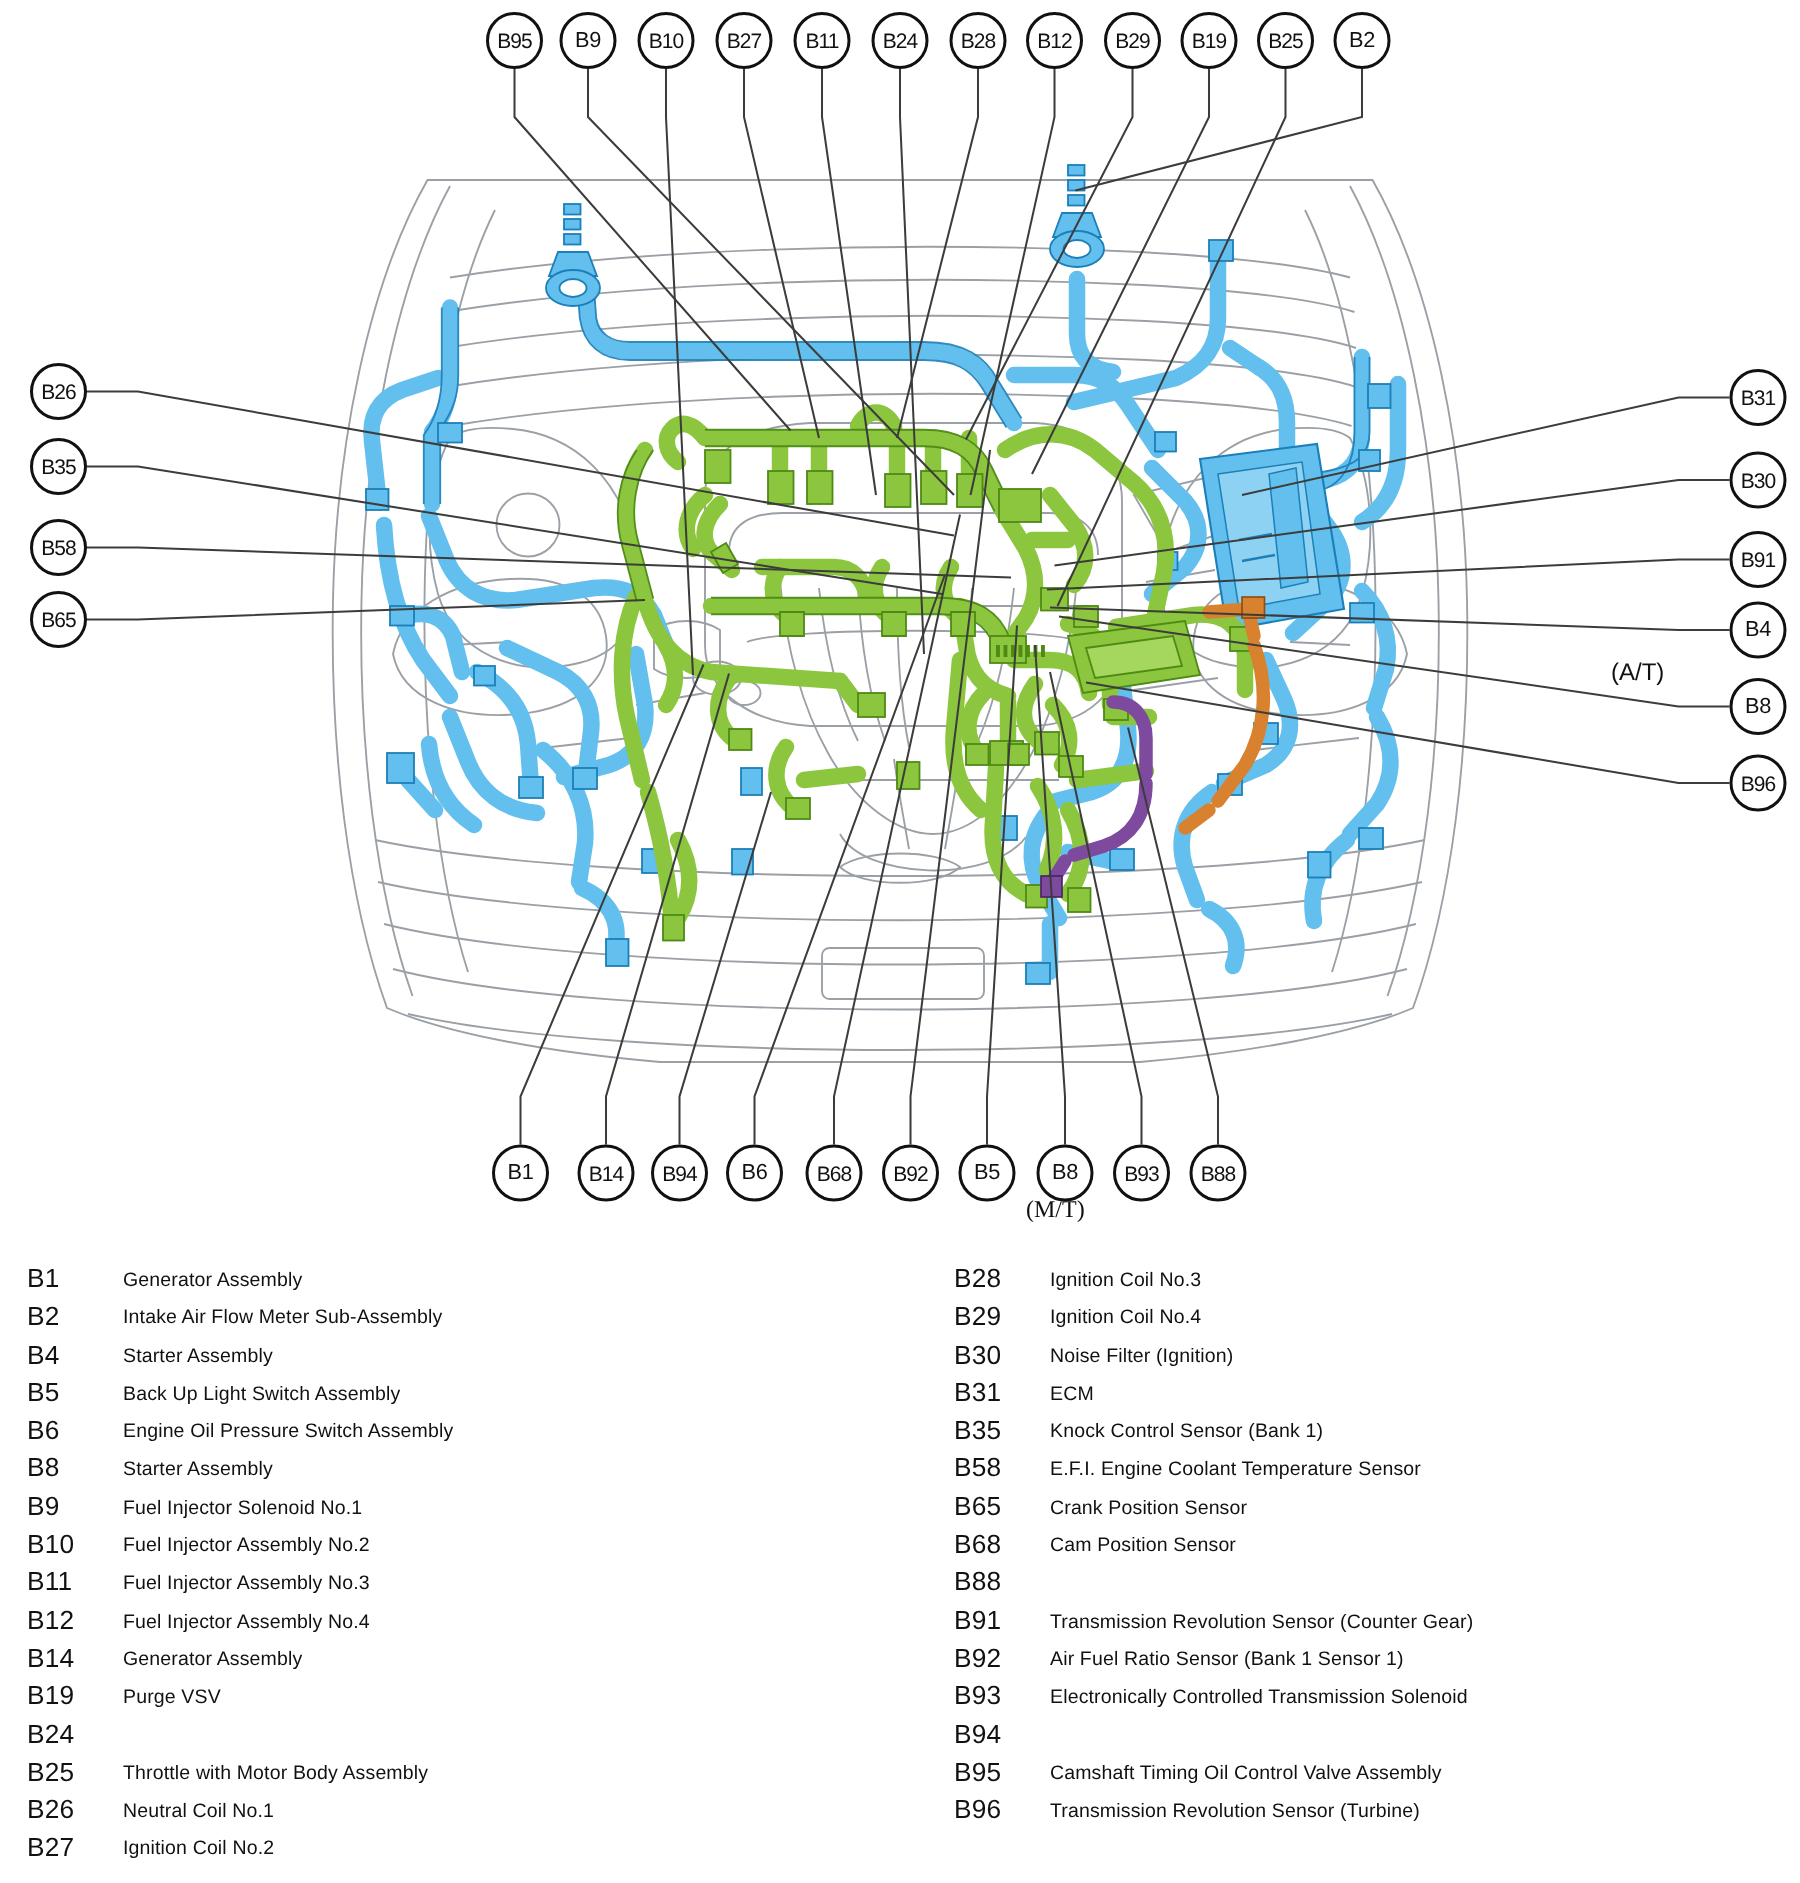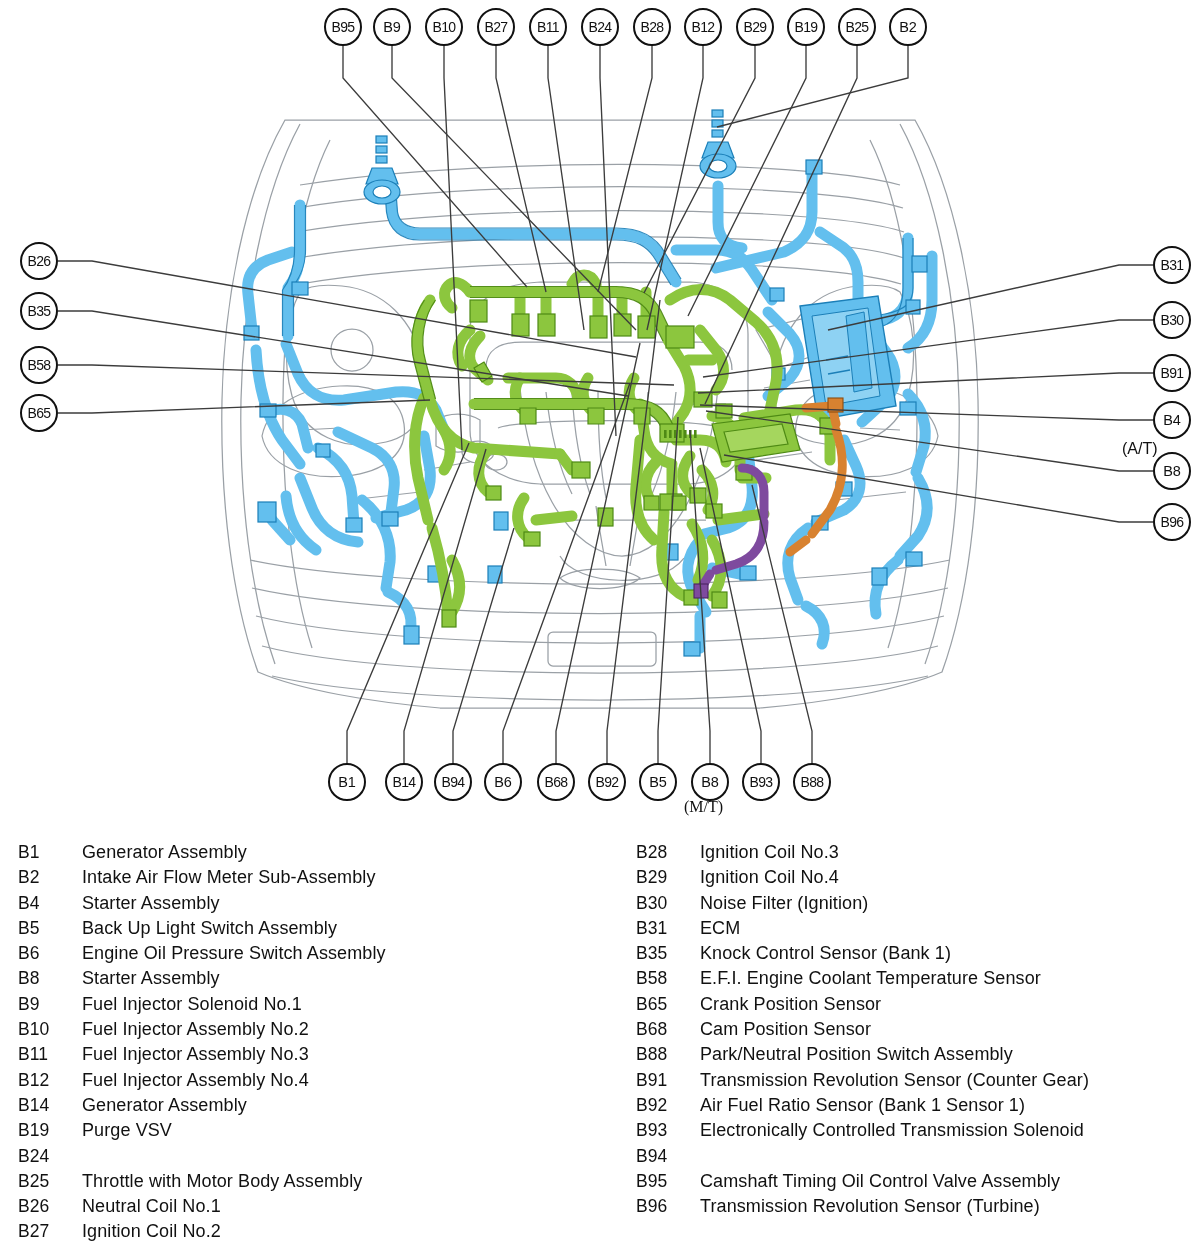--- a/index.html
+++ b/index.html
@@ -13,21 +13,21 @@
 
   
   #legend{position:absolute;left:0;top:840px;width:1200px;height:415px;}
   .legend-col{position:absolute;top:0;}
   #legend-col-left{left:0;width:600px;}
   #legend-col-right{left:620px;width:580px;}
   .legend-row{height:25.3px;line-height:25.3px;display:flex;white-space:nowrap;}
   .legend-code{width:64px;flex:0 0 64px;font-size:17.5px;letter-spacing:.1px;}
   #legend-col-left .legend-code{padding-left:18px;}
   #legend-col-right .legend-code{padding-left:16px;}
-  .legend-desc{font-size:18px;letter-spacing:.1px;}
+  .legend-desc{font-size:13px;letter-spacing:.1px;}
 
   
   .bubble{position:absolute;width:38px;height:38px;border-radius:50%;
     border:2.4px solid #111;background:#fff;box-sizing:border-box;
     display:flex;align-items:center;justify-content:center;
     font-size:14.5px;line-height:1;letter-spacing:-.2px;z-index:5;}
   .bubble.wide{letter-spacing:-.6px;font-size:14px;}
   .trans-note{position:absolute;font-size:16px;z-index:6;white-space:nowrap;}
 </style>
 </head>
@@ -390,21 +390,21 @@
       <div class="bubble wide" style="left: 20px; top: 394px;">B65</div>
       <div class="bubble wide" style="left: 1153px; top: 246px;">B31</div>
       <div class="bubble wide" style="left: 1153px; top: 301px;">B30</div>
       <div class="bubble wide" style="left: 1153px; top: 354px;">B91</div>
       <div class="bubble" style="left: 1153px; top: 401px;">B4</div>
       <div class="bubble" style="left: 1153px; top: 452px;">B8</div>
       <div class="bubble wide" style="left: 1153px; top: 503px;">B96</div>
     </div>
 
   <div class="trans-note" id="note-mt" style="left:684px;top:798px;font-family:Liberation Serif, serif;">(M/T)</div>
-  <div class="trans-note" id="note-at" style="left:1074px;top:440px;margin-left:48px;">(A/T)</div>
+  <div class="trans-note" id="note-at" style="left:1074px;top:440px;">(A/T)</div>
 </div>
 
 <div id="legend">
   <div class="legend-col" id="legend-col-left">
       <div class="legend-row">
         <span class="legend-code">B1</span>
         <span class="legend-desc">Generator Assembly</span>
       </div>
       <div class="legend-row">
         <span class="legend-code">B2</span>
@@ -494,21 +494,20 @@
       <div class="legend-row">
         <span class="legend-code">B65</span>
         <span class="legend-desc">Crank Position Sensor</span>
       </div>
       <div class="legend-row">
         <span class="legend-code">B68</span>
         <span class="legend-desc">Cam Position Sensor</span>
       </div>
       <div class="legend-row">
         <span class="legend-code">B88</span>
-        <span class="legend-desc">Park/Neutral Position Switch Assembly</span>
       </div>
       <div class="legend-row">
         <span class="legend-code">B91</span>
         <span class="legend-desc">Transmission Revolution Sensor (Counter Gear)</span>
       </div>
       <div class="legend-row">
         <span class="legend-code">B92</span>
         <span class="legend-desc">Air Fuel Ratio Sensor (Bank 1 Sensor 1)</span>
       </div>
       <div class="legend-row">

